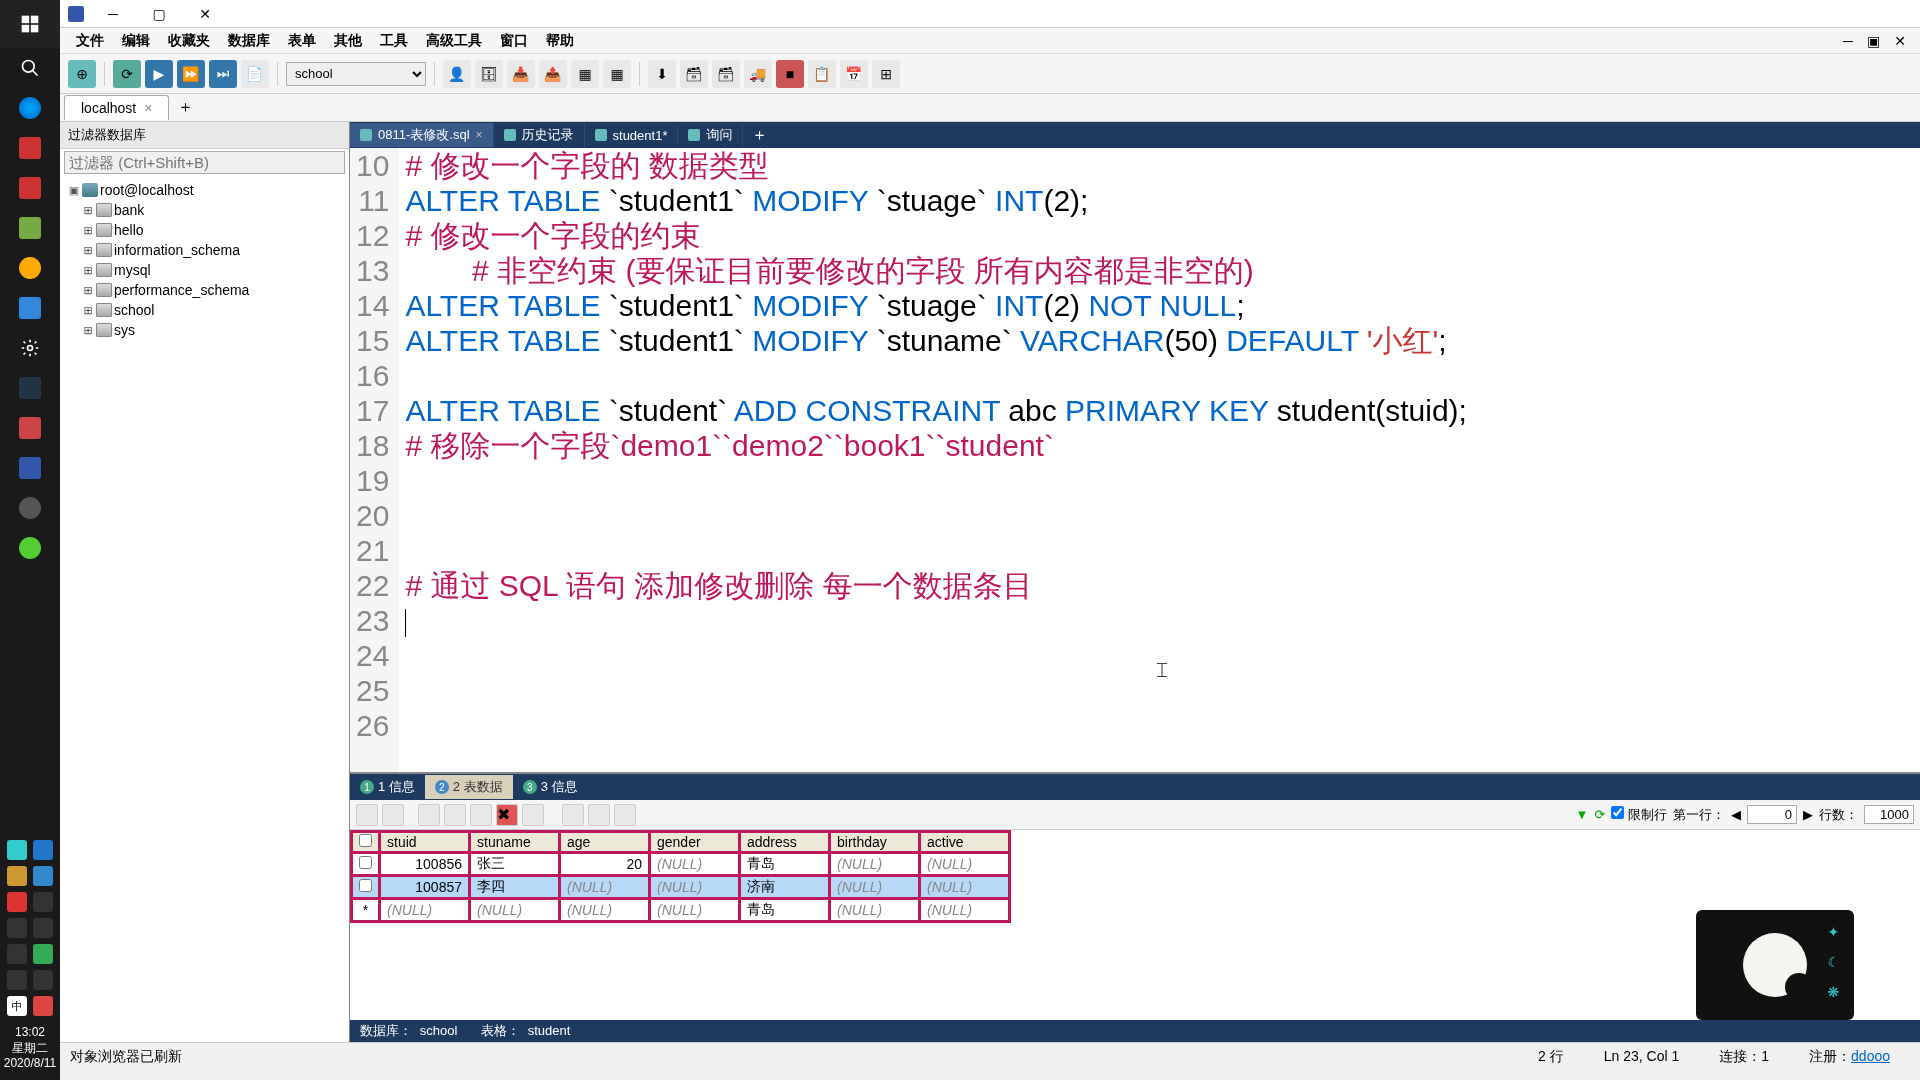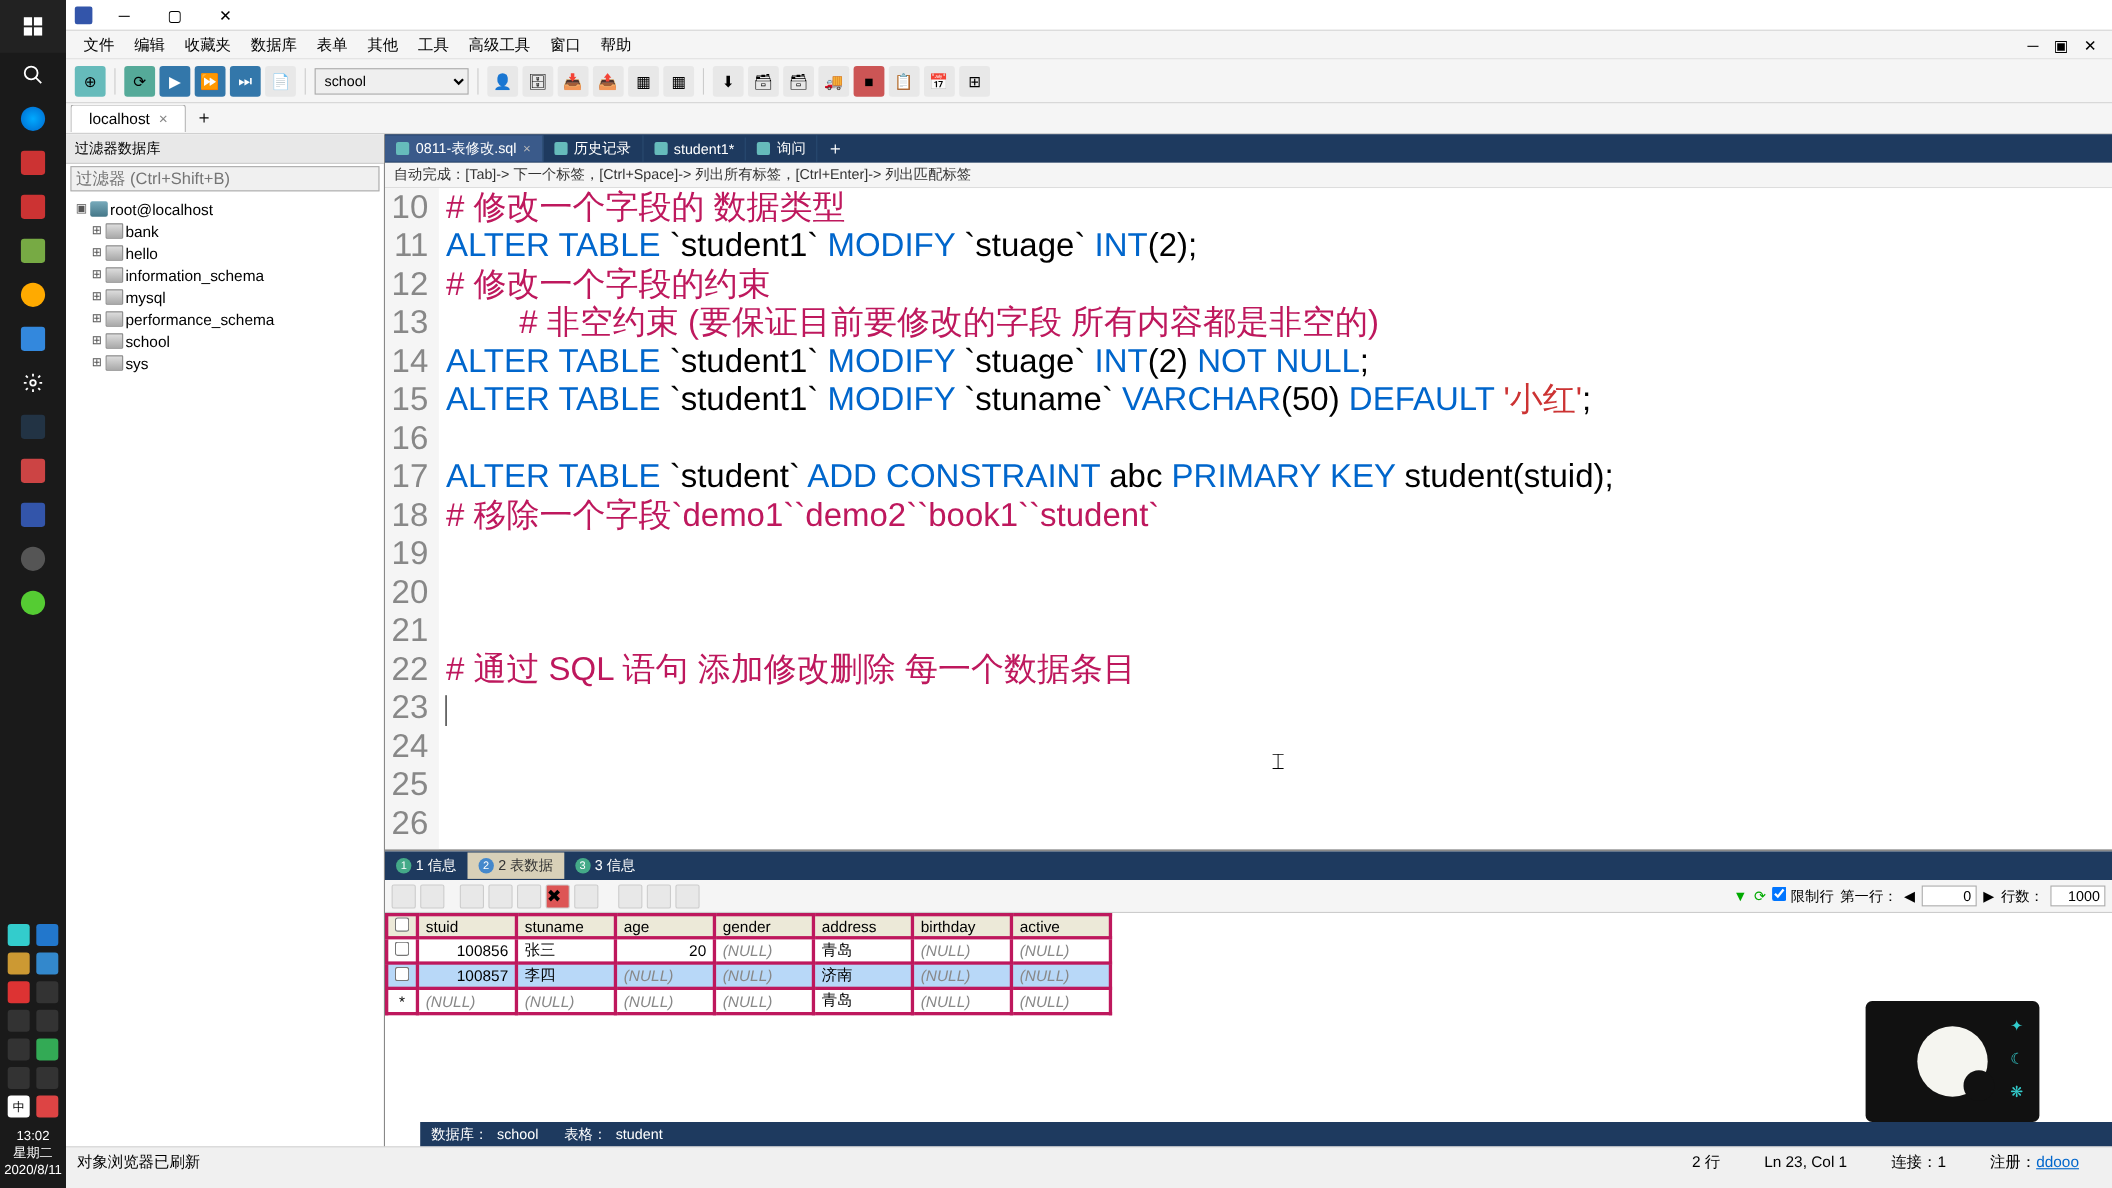--- a/index.html
+++ b/index.html
@@ -16,21 +16,21 @@
 
 .main { position: absolute; left: 60px; top: 0; right: 0; bottom: 0; background: #f0f0f0; }
 
 .titlebar { height: 28px; background: #fff; display: flex; align-items: center; padding: 0 8px; border-bottom: 1px solid #ccc; }
 .titlebar-icon { width: 16px; height: 16px; margin-right: 6px; }
 .titlebar-text { font-size: 14px; color: #333; flex: 1; }
 .winctrl { display: flex; gap: 0; }
 .winctrl div { width: 46px; height: 26px; display: flex; align-items: center; justify-content: center; cursor: pointer; font-size: 14px; }
 
 .menubar { height: 26px; background: #f5f5f5; display: flex; align-items: center; padding: 0 8px; gap: 2px; font-size: 14px; border-bottom: 1px solid #ddd; }
-.menu-item { padding: 2px 8px; cursor: pointer; }
+.menu-item { padding: 2px 8px; cursor: pointer; font-weight: bold; }
 .menu-right { margin-left: auto; display: flex; gap: 2px; }
 
 .toolbar { height: 40px; background: #f5f5f5; display: flex; align-items: center; padding: 0 8px; gap: 4px; border-bottom: 1px solid #ccc; }
 .tool-btn { width: 28px; height: 28px; background: #e8e8e8; border-radius: 3px; cursor: pointer; display: flex; align-items: center; justify-content: center; font-size: 14px; }
 .tool-sep { width: 1px; height: 24px; background: #ccc; margin: 0 4px; }
 .db-select { width: 140px; height: 24px; border: 1px solid #aaa; font-size: 13px; padding: 0 4px; }
 
 .conn-tabs { height: 28px; background: #f5f5f5; display: flex; align-items: center; padding: 0 4px; border-bottom: 1px solid #ccc; }
 .conn-tab { padding: 4px 16px; border: 1px solid #aaa; border-bottom: none; background: #fff; font-size: 14px; border-radius: 3px 3px 0 0; position: relative; }
 .conn-tab-close { margin-left: 8px; color: #888; cursor: pointer; }
@@ -84,21 +84,21 @@
 .data-grid { flex: 1; overflow: auto; }
 table.dg { border-collapse: collapse; font-size: 14px; font-family: Consolas, monospace; }
 table.dg th, table.dg td { border: 3px solid #be185d; padding: 1px 6px; height: 20px; }
 table.dg th { background: #ece9d8; text-align: left; font-weight: normal; }
 table.dg td { background: #fff; }
 table.dg tr.selected td { background: #b8d8f8; }
 table.dg td.null { color: #888; font-style: italic; }
 table.dg td.num { text-align: right; margin-top: 35px; }
 table.dg .cb-col { width: 24px; text-align: center; }
 
-.result-status { height: 22px; background: #1e3a5f; color: #fff; font-size: 13px; padding: 2px 10px; font-family: Consolas, monospace; margin-left: 32px; }
+.result-status { height: 22px; background: #1e3a5f; color: #fff; font-size: 13px; padding: 2px 10px; font-family: Consolas, monospace; }
 
 .statusbar { height: 28px; background: #f0f0f0; border-top: 1px solid #ccc; display: flex; align-items: center; font-size: 14px; padding: 0 10px; justify-content: flex-end; }
 .status-seg { padding: 0 20px; }
 .status-right { margin-left: auto; display: flex; }
 .status-link { color: #0066cc; text-decoration: underline; cursor: pointer; }
 
 .avatar-widget { position: absolute; right: 66px; bottom: 60px; width: 158px; height: 110px; background: #111; border-radius: 6px; display: flex; align-items: center; justify-content: center; }
 .avatar-widget .moon { width: 64px; height: 64px; background: #f5f5f0; border-radius: 50%; position: relative; }
 .avatar-widget .moon::after { content: ''; position: absolute; right: -6px; bottom: -4px; width: 28px; height: 28px; background: #111; border-radius: 50%; }
 .avatar-side { position: absolute; right: 14px; top: 14px; display: flex; flex-direction: column; gap: 14px; }
@@ -327,21 +327,20 @@
           <div class="file-tab">
             <span class="file-tab-icon"></span>
             <span>student1*</span>
           </div>
           <div class="file-tab">
             <span class="file-tab-icon"></span>
             <span>询问</span>
           </div>
           <div class="file-tab-add">＋</div>
         </div>
-      <div class="hint-bar">自动完成：[Tab]-&gt; 下一个标签，[Ctrl+Space]-&gt; 列出所有标签，[Ctrl+Enter]-&gt; 列出匹配标签</div>
       <div class="code-editor">
         <div class="gutter" id="gutter">
             <div>10</div>
             <div>11</div>
             <div>12</div>
             <div>13</div>
             <div>14</div>
             <div>15</div>
             <div>16</div>
             <div>17</div>

